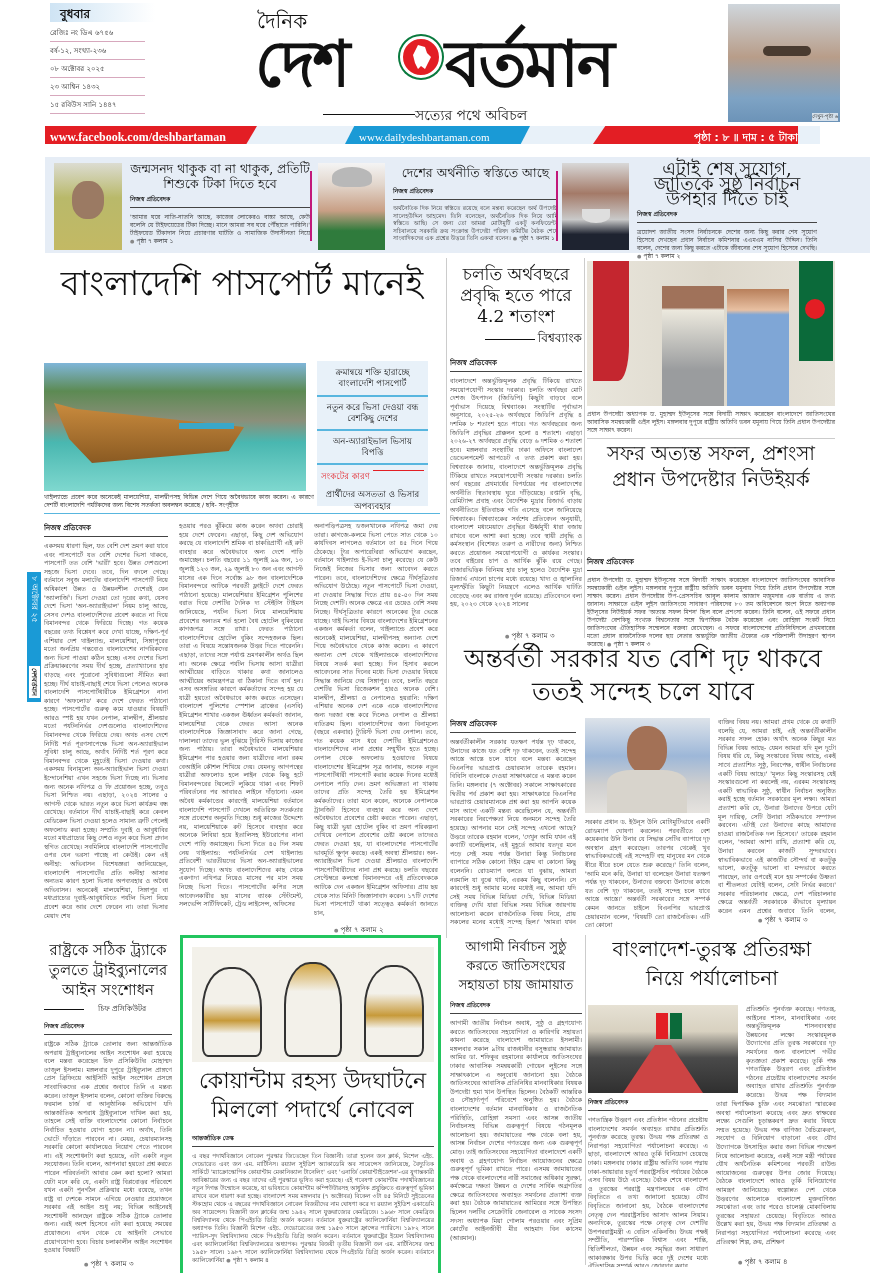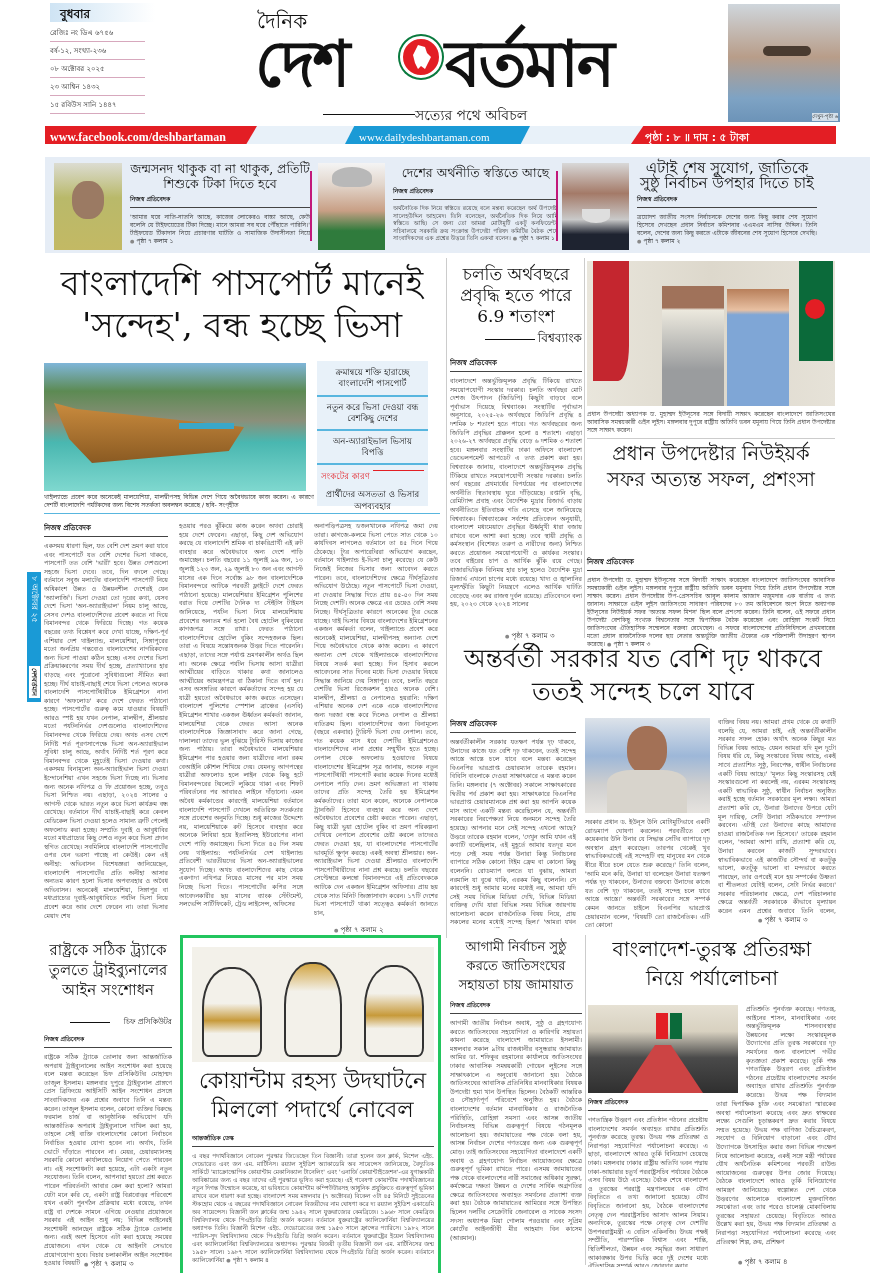--- a/index.html
+++ b/index.html
@@ -47,21 +47,21 @@
     <span class="abs" style="right:2px;bottom:1px;font-size:5px;color:#111;background:rgba(255,255,255,.7)">দেখুন-পৃষ্ঠা ৬</span>
   </div>
 
   <div class="abs" style="left:45px;top:126px;width:775px;height:18px;background:#e8f1f9">
     <div class="abs" style="left:0;top:0;width:212px;height:18px;background:#e31e24;clip-path:polygon(0 0,100% 0,95% 100%,0 100%)">
       <span style="color:#fff;font-family:'Liberation Serif',serif;font-weight:bold;font-size:12px;line-height:18px;padding-left:5px">www.facebook.com/deshbartaman</span>
     </div>
     <div class="abs" style="left:300px;top:0;width:185px;height:18px;background:#1a9ad6;clip-path:polygon(5% 0,100% 0,95% 100%,0 100%)">
       <span style="color:#fff;font-family:'Liberation Serif',serif;font-size:11px;line-height:18px;padding-left:14px">www.dailydeshbartaman.com</span>
     </div>
-    <div class="abs" style="left:586px;top:0;width:205px;height:18px;background:#e31e24;clip-path:polygon(6% 0,100% 0,100% 100%,0 100%);text-align:left">
+    <div class="abs" style="left:548px;top:0;width:205px;height:18px;background:#e31e24;clip-path:polygon(6% 0,100% 0,100% 100%,0 100%);text-align:right">
       <span style="color:#fff;font-size:10.5px;font-weight:bold;line-height:18px;padding-left:14px">পৃষ্ঠা : ৮ ॥ দাম : ৫ টাকা</span>
     </div>
   </div>
 </div>
 
 <div class="abs" style="left:45px;top:157px;width:842px;height:96px;background:#e6edf6">
 
   <div class="photo" style="left:9px;top:6px;width:68px;height:87px;background:linear-gradient(180deg,#dcdcd2,#b9b96a 40%,#c3b964)">
     <div class="abs" style="left:18px;top:18px;width:32px;height:38px;border-radius:45%;background:#9b7a63"></div>
   </div>
@@ -79,30 +79,29 @@
     <div class="hl" style="font-size:12.5px;line-height:15px;margin-bottom:6px;margin-top:4px;white-space:nowrap">দেশের অর্থনীতি স্বস্তিতে আছে</div>
     <span class="byline" style="font-size:6px">নিজস্ব প্রতিবেদক</span>
     <div class="tiny" style="font-size:5.8px;line-height:7.6px;max-height:54px;overflow:hidden"><span>অর্থনৈতিক দিক নিয়ে স্বস্তিতে রয়েছে বলে মন্তব্য করেছেন অর্থ উপদেষ্টা সালেহউদ্দিন আহমেদ। তিনি বলেছেন, অর্থনৈতিক দিক নিয়ে আমি স্বস্তিতে আছি। সে জন্য তো আমরা মোটামুটি একটু কনফিডেন্ট। সচিবালয়ে সরকারি ক্রয় সংক্রান্ত উপদেষ্টা পরিষদ কমিটির বৈঠক শেষে সাংবাদিকদের এক প্রশ্নের উত্তরে তিনি একথা বলেন।</span> <span class="jump bullet">পৃষ্ঠা ৭ কলাম ১</span></div>
   </div>
   <div class="abs" style="left:511px;top:14px;width:2px;height:70px;background:#c2187a"></div>
 
   <div class="photo" style="left:517px;top:6px;width:67px;height:87px;background:linear-gradient(180deg,#d8d8d8,#a47a68 35%,#c9c9c9 65%,#1e2330 82%)">
     <div class="abs" style="left:20px;top:46px;width:28px;height:14px;border-radius:0 0 50% 50%;background:#dedede"></div>
   </div>
   <div class="abs" style="left:592px;top:4px;width:180px">
-    <div class="hl" style="font-size:15px;line-height:15px;margin-bottom:3px">এটাই শেষ সুযোগ, জাতিকে সুষ্ঠু নির্বাচন উপহার দিতে চাই</div>
+    <div class="hl" style="font-size:18px;line-height:15px;margin-bottom:3px">এটাই শেষ সুযোগ, জাতিকে সুষ্ঠু নির্বাচন উপহার দিতে চাই</div>
     <span class="byline" style="font-size:6px">নিজস্ব প্রতিবেদক</span>
     <div class="tiny" style="font-size:6px;line-height:8px"><span>ত্রয়োদশ জাতীয় সংসদ নির্বাচনকে দেশের জন্য কিছু করার শেষ সুযোগ হিসেবে দেখছেন প্রধান নির্বাচন কমিশনার এএমএম নাসির উদ্দিন। তিনি বলেন, দেশের জন্য কিছু করতে এটাকে জীবনের শেষ সুযোগ হিসেবে দেখছি।</span> <span class="jump bullet">পৃষ্ঠা ৭ কলাম ২</span></div>
   </div>
 </div>
 
 <div class="abs" style="left:44px;top:258px;width:396px;height:680px">
   <div class="hl" style="font-size:34px;line-height:42px;padding-top:4px">
     <div>বাংলাদেশি পাসপোর্ট মানেই</div>
-    <div>'সন্দেহ', বন্ধ হচ্ছে ভিসা</div>
   </div>
   <div class="photo" style="left:0;top:105px;width:262px;height:128px;background:linear-gradient(180deg,#7fb6d9 0%,#5c8a53 22%,#8b8f7a 45%,#49b7b0 62%,#7fd8cf 100%)">
     <div class="abs" style="left:10px;top:40px;width:190px;height:60px;background:linear-gradient(180deg,#c98b3e,#8a5a22);clip-path:polygon(0 0,12% 10%,100% 40%,92% 80%,20% 100%,8% 60%)"></div>
     <div class="abs" style="left:135px;top:60px;width:55px;height:6px;background:#3aa7c8"></div>
   </div>
   <div class="tiny" style="position:absolute;left:0;top:235px;width:270px;font-size:6px;line-height:8px;color:#222">থাইল্যান্ডে প্রবেশ করে অনেকেই মালয়েশিয়া, মালদ্বীপসহ বিভিন্ন দেশে গিয়ে অবৈধভাবে কাজ করেন। এ কারণে দেশটি বাংলাদেশি পর্যটকদের জন্য বিশেষ সতর্কতা অবলম্বন করেছে / ছবি- সংগৃহীত</div>
 
   <div class="abs" style="left:273px;top:103px;width:111px;height:145px;background:#e8f1f9">
     <div style="font-size:8.5px;text-align:center;padding:6px 4px;border-bottom:2px solid #58b6df;line-height:11px">ক্রমান্বয়ে শক্তি হারাচ্ছে বাংলাদেশি পাসপোর্ট</div>
     <div style="font-size:8.5px;text-align:center;padding:5px 4px;border-bottom:2px solid #58b6df;line-height:11px">নতুন করে ভিসা দেওয়া বন্ধ বেশকিছু দেশের</div>
@@ -129,21 +128,21 @@
     <span class="jump bullet" style="font-size:7px;position:absolute;bottom:0;left:20px;background:#fff">পৃষ্ঠা ৭ কলাম ২</span>
   </div>
 </div>
 
 <div class="abs" style="left:27px;top:572px;width:14px;height:130px;background:#1a9ad6;display:flex;flex-direction:column;align-items:center;justify-content:space-between;padding:4px 0">
   <span style="writing-mode:vertical-rl;color:#fff;font-size:8px;white-space:nowrap">৮ অক্টোবর ২৫</span>
   <span style="writing-mode:vertical-rl;background:#fff;color:#111;font-size:6.5px;font-weight:bold;padding:2px 0;white-space:nowrap">দেশবর্তমান</span>
 </div>
 
 <div class="abs" style="left:450px;top:258px;width:132px;height:380px">
-  <div class="hl" style="font-size:17px;line-height:21px;padding:6px 4px 0 4px">চলতি অর্থবছরে প্রবৃদ্ধি হতে পারে 6.9 শতাংশ</div>
+  <div class="hl" style="font-size:17px;line-height:21px;padding:6px 4px 0 4px">চলতি অর্থবছরে প্রবৃদ্ধি হতে পারে 4.2 শতাংশ</div>
   <div style="display:flex;align-items:center;justify-content:flex-end;gap:3px;margin-top:2px">
     <span style="width:50px;height:1px;background:#111"></span>
     <span style="font-size:12px">বিশ্বব্যাংক</span>
   </div>
   <div style="margin-top:8px;height:270px;overflow:hidden">
     <span class="byline">নিজস্ব প্রতিবেদক</span>
     <div class="tiny" style="height:250px;overflow:hidden"><span>বাংলাদেশে অন্তর্ভুক্তিমূলক প্রবৃদ্ধি টিকিয়ে রাখতে সময়োপযোগী সংস্কার দরকার। চলতি অর্থবছর মোট দেশজ উৎপাদন (জিডিপি) কিছুটা বাড়বে বলে পূর্বাভাস দিয়েছে বিশ্বব্যাংক। সংস্থাটির পূর্বাভাস অনুসারে, ২০২৫-২৬ অর্থবছরে জিডিপি প্রবৃদ্ধি ৪ দশমিক ৮ শতাংশ হতে পারে। গত অর্থবছরের জন্য জিডিপি প্রবৃদ্ধির প্রাক্কলন হলো ৪ শতাংশ। এছাড়া ২০২৬-২৭ অর্থবছরে প্রবৃদ্ধি বেড়ে ৬ দশমিক ৩ শতাংশ হবে। মঙ্গলবার সংস্থাটির ঢাকা অফিসে বাংলাদেশ ডেভেলপমেন্ট আপডেট এ তথ্য প্রকাশ করা হয়। বিশ্বব্যাংক জানায়, বাংলাদেশে অন্তর্ভুক্তিমূলক প্রবৃদ্ধি টিকিয়ে রাখতে সময়োপযোগী সংস্কার দরকার। চলতি অর্থ বছরের প্রথমার্ধের বিপর্যয়ের পর বাংলাদেশের অর্থনীতি স্থিতাবস্থায় ঘুরে দাঁড়িয়েছে। রপ্তানি বৃদ্ধি, রেমিট্যান্স প্রবাহ এবং বৈদেশিক মুদ্রার রিজার্ভ বাড়ায় অর্থনীতিতে ইতিবাচক গতি এসেছে বলে জানিয়েছে বিশ্বব্যাংক। বিশ্বব্যাংকের সর্বশেষ প্রতিবেদন অনুযায়ী, বাংলাদেশ মধ্যমেয়াদে প্রবৃদ্ধির ঊর্ধ্বমুখী ধারা বজায় রাখবে বলে আশা করা হচ্ছে। তবে স্থায়ী প্রবৃদ্ধি ও কর্মসংস্থান (বিশেষত তরুণ ও নারীদের জন্য) নিশ্চিত করতে প্রয়োজন সময়োপযোগী ও কার্যকর সংস্কার। তবে বাইরের চাপ ও আর্থিক ঝুঁকি রয়ে গেছে। বাজারভিত্তিক বিনিময় হার চালু হলেও বৈদেশিক মুদ্রা রিজার্ভ এখনো চাপের মধ্যে রয়েছে। খাদ্য ও জ্বালানির মূল্যস্ফীতি কিছুটা নিয়ন্ত্রণে এলেও আর্থিক ঘাটতি বেড়েছে এবং কর রাজস্ব দুর্বল রয়েছে। প্রতিবেদনে বলা হয়, ২০২৩ থেকে ২০২৪ সালের</span></div>
   </div>
   <span class="jump bullet" style="font-size:7px;position:absolute;top:372px;left:55px;background:#fff">পৃষ্ঠা ৭ কলাম ৩</span>
 </div>
@@ -152,22 +151,22 @@
   <div class="photo" style="left:0;top:3px;width:248px;height:145px;background:linear-gradient(90deg,#e9e6dc 0%,#ddd8cc 50%,#e6e2d8 100%)">
     <div class="abs" style="left:6px;top:0;width:36px;height:120px;background:#c4262f;border-radius:0 0 30% 0"></div>
     <div class="abs" style="left:212px;top:0;width:34px;height:100px;background:#0b6a3a"></div>
     <div class="abs" style="left:218px;top:38px;width:20px;height:20px;border-radius:50%;background:#e31e24"></div>
     <div class="abs" style="left:75px;top:25px;width:62px;height:120px;background:linear-gradient(180deg,#a0725a 0%,#a0725a 18%,#ece9de 20%,#9a9c9e 70%)"></div>
     <div class="abs" style="left:140px;top:28px;width:62px;height:117px;background:linear-gradient(180deg,#b87f5a 0%,#e8c0a2 18%,#7fa6d6 22%,#7fa6d6 100%)"></div>
   </div>
 
   <div class="tiny" style="position:absolute;top:152px;left:0;width:248px;font-size:6px;line-height:8px;border-bottom:1px solid #ccc;padding-bottom:4px">প্রধান উপদেষ্টা অধ্যাপক ড. মুহাম্মদ ইউনূসের সঙ্গে বিদায়ী সাক্ষাৎ করেছেন বাংলাদেশে জাতিসংঘের আবাসিক সমন্বয়কারী গুইন লুইস। মঙ্গলবার দুপুরে রাষ্ট্রীয় অতিথি ভবন যমুনায় গিয়ে তিনি প্রধান উপদেষ্টার সঙ্গে সাক্ষাৎ করেন।</div>
   <div class="hl" style="position:absolute;top:183px;left:-5px;width:258px;font-size:19.5px;line-height:26px">
+    <div style="white-space:nowrap">সফর অত্যন্ত সফল, প্রশংসা</div>
     <div>প্রধান উপদেষ্টার নিউইয়র্ক</div>
-    <div style="white-space:nowrap">সফর অত্যন্ত সফল, প্রশংসা</div>
   </div>
   <div class="abs" style="top:298px;left:0;width:248px">
     <span class="byline">নিজস্ব প্রতিবেদক</span>
     <div class="tiny" style="font-size:6px;line-height:8px;max-height:72px;overflow:hidden"><span>প্রধান উপদেষ্টা ড. মুহাম্মদ ইউনূসের সঙ্গে বিদায়ী সাক্ষাৎ করেছেন বাংলাদেশে জাতিসংঘের আবাসিক সমন্বয়কারী গুইন লুইস। মঙ্গলবার দুপুরে রাষ্ট্রীয় অতিথি ভবন যমুনায় গিয়ে তিনি প্রধান উপদেষ্টার সঙ্গে সাক্ষাৎ করেন। প্রধান উপদেষ্টার উপ-প্রেসসচিব আবুল কালাম আজাদ মজুমদার এক বার্তায় এ তথ্য জানান। সাক্ষাতে গুইন লুইস জাতিসংঘে সাধারণ পরিষদের ৮০ তম অধিবেশনে অংশ নিতে অধ্যাপক ইউনূসের নিউইয়র্ক সফর 'অত্যন্ত সফল মিশন' ছিল বলে প্রশংসা করেন। তিনি বলেন, ওই সফরে প্রধান উপদেষ্টা বেশকিছু সংখ্যক বিশ্বনেতার সঙ্গে দ্বিপাক্ষিক বৈঠক করেছেন এবং রোহিঙ্গা সংকট নিয়ে জাতিসংঘের ঐতিহাসিক সম্মেলনে বক্তব্য রেখেছেন। এ সফরে বাংলাদেশের প্রতিনিধিদলে প্রথমবারের মতো প্রধান রাজনৈতিক দলের ছয় নেতার অন্তর্ভুক্তি জাতীয় ঐক্যের এক শক্তিশালী উদাহরণ স্থাপন করেছে।</span> <span class="jump bullet">পৃষ্ঠা ৭ কলাম ৩</span></div>
   </div>
 </div>
 
 <div class="abs" style="left:450px;top:640px;width:386px;height:290px">
   <div class="hl" style="font-size:25px;line-height:33px;padding-top:2px">
     <div style="white-space:nowrap">অন্তর্বর্তী সরকার যত বেশি দৃঢ় থাকবে</div>
@@ -185,21 +184,21 @@
     <div class="tiny">সরকার প্রধান ড. ইউনূস উনি মোটামুটিভাবে একটি রোডম্যাপ ঘোষণা করলেন। পরবর্তীতে বেশ কয়েকবার উনি উনার যে সিদ্ধান্ত সেটির ব্যাপারে দৃঢ় অবস্থান গ্রহণ করেছেন। তারপর থেকেই খুব স্বাভাবিকভাবেই এই সন্দেহটি বহু মানুষের মন থেকে ধীরে ধীরে চলে যেতে শুরু করেছে।' তিনি বলেন, 'আমি মনে করি, উনারা যা বলেছেন উনারা যতক্ষণ পর্যন্ত দৃঢ় থাকবেন, উনাদের বক্তব্যে উনাদের কাজে যত বেশি দৃঢ় থাকবেন, ততই সন্দেহ চলে যাবে আস্তে আস্তে।' অন্তর্বর্তী সরকারের সঙ্গে সম্পর্ক কেমন জানতে চাইলে বিএনপির ভারপ্রাপ্ত চেয়ারম্যান বলেন, 'বিষয়টি তো রাজনৈতিক। এটি তো কোনো</div>
   </div>
   <div class="abs" style="left:268px;top:78px;width:118px;height:210px;overflow:hidden">
     <div class="tiny" style="height:198px;overflow:hidden"><span>ব্যক্তির বিষয় নয়। আমরা প্রথম থেকে যে কথাটি বলেছি যে, আমরা চাই, এই অন্তর্বর্তীকালীন সরকার সফল হোক। অর্থাৎ অনেক কিছুর মত বিভিন্ন বিষয় আছে- যেমন আমরা যদি মূল দুটো বিষয় ধরি যে, কিছু সংস্কারের বিষয় আছে, একই সাথে প্রত্যাশিত সুষ্ঠু, নিরপেক্ষ, স্বাধীন নির্বাচনের একটি বিষয় আছে।' 'মূলত কিছু সংস্কারসহ যেই সংস্কারগুলো না করলেই নয়, এরকম সংস্কারসহ একটি স্বাভাবিক সুষ্ঠু, স্বাধীন নির্বাচন অনুষ্ঠিত করাই হচ্ছে বর্তমান সরকারের মূল লক্ষ্য। আমরা প্রত্যাশা করি যে, উনারা উনাদের উপরে যেটা মূল দায়িত্ব, সেটি উনারা সঠিকভাবে সম্পাদন করবেন। এটাই তো উনাদের কাছে আমাদের চাওয়া রাজনৈতিক দল হিসেবে।' তারেক রহমান বলেন, 'আমরা আশা রাখি, প্রত্যাশা করি যে, উনারা করবেন কাজটি সুন্দরভাবে। স্বাভাবিকভাবে এই কাজটির সৌন্দর্য বা কতটুকু ভালো, কতটুকু ভালো বা মন্দভাবে করতে পারছেন, তার ওপরেই মনে হয় সম্পর্কের উষ্ণতা বা শীতলতা যেটাই বলেন, সেটা নির্ভর করবে।' সরকার পরিচালনার ক্ষেত্রে, দেশ পরিচালনার ক্ষেত্রে অন্তর্বর্তী সরকারকে কীভাবে মূল্যায়ন করেন এমন প্রশ্নের জবাবে তিনি বলেন, 'অন্তর্বর্তীকালীন</span></div>
     <span class="jump bullet" style="font-size:7px;position:absolute;bottom:2px;left:40px;background:#fff">পৃষ্ঠা ৭ কলাম ৩</span>
   </div>
 </div>
 
 <div class="abs" style="left:44px;top:938px;width:128px;height:330px">
   <div class="hl" style="font-size:15px;line-height:20px;padding-top:2px">রাষ্ট্রকে সঠিক ট্র্যাকে তুলতে ট্রাইব্যুনালের আইন সংশোধন</div>
-  <div style="display:flex;align-items:center;justify-content:flex-end;gap:14px;margin-top:16px">
+  <div style="display:flex;align-items:center;gap:14px;margin-top:3px">
     <span style="width:40px;height:1px;background:#111"></span>
     <span style="font-size:7.5px">চিফ প্রসিকিউটর</span>
   </div>
   <div style="margin-top:6px;height:232px;overflow:hidden">
     <span class="byline" style="font-size:6px">নিজস্ব প্রতিবেদক</span>
     <div class="tiny" style="height:220px;overflow:hidden"><span>রাষ্ট্রকে সঠিক ট্র্যাকে তোলার জন্য আন্তর্জাতিক অপরাধ ট্রাইব্যুনালের আইন সংশোধন করা হয়েছে বলে মন্তব্য করেছেন চিফ প্রসিকিউটর মোহাম্মদ তাজুল ইসলাম। মঙ্গলবার দুপুরে ট্রাইব্যুনাল প্রাঙ্গণে প্রেস ব্রিফিংয়ে আইসিটি আইন সংশোধন প্রসঙ্গে সাংবাদিকদের এক প্রশ্নের জবাবে তিনি এ মন্তব্য করেন। তাজুল ইসলাম বলেন, কোনো ব্যক্তির বিরুদ্ধে ফরমাল চার্জ বা আনুষ্ঠানিক অভিযোগ যদি আন্তর্জাতিক অপরাধ ট্রাইব্যুনালে দাখিল করা হয়, তাহলে সেই ব্যক্তি বাংলাদেশের কোনো নির্বাচনে নির্বাচিত হওয়ার যোগ্য হবেন না। অর্থাৎ, তিনি ভোটে দাঁড়াতে পারবেন না। মেয়র, চেয়ারম্যানসহ সরকারি কোনো কার্যালয়েও নিয়োগ পেতে পারবেন না। এই সংশোধনটা করা হয়েছে, এটা একটা নতুন সংযোজন। তিনি বলেন, আপনারা হয়তো প্রশ্ন করতে পারেন পরিবর্তনটা আবার কেন করা হলো? আমরা যেটা মনে করি যে, একটা রাষ্ট্র বিপ্লবোত্তর পরিবেশে যখন একটা পুনর্গঠন প্রক্রিয়ার মধ্যে রয়েছে, তখন রাষ্ট্র বা দেশকে সামনে এগিয়ে নেওয়ার প্রয়োজনে সরকার এই আইন শুধু নয়; বিভিন্ন আইনেরই সংশোধনী আনছেন রাষ্ট্রকে সঠিক ট্র্যাকে তোলার জন্য। এরই অংশ হিসেবে এটা করা হয়েছে সময়ের প্রয়োজনে। এখন থেকে যে আইনটা সেভাবে প্রয়োগযোগ্য হবে। বিচার চলাকালীন আইন সংশোধন হওয়ার বিষয়টি</span></div>
   </div>
   <span class="jump bullet" style="font-size:7px;position:absolute;top:320px;left:40px;background:#fff">পৃষ্ঠা ৭ কলাম ৩</span>
 </div>
 

